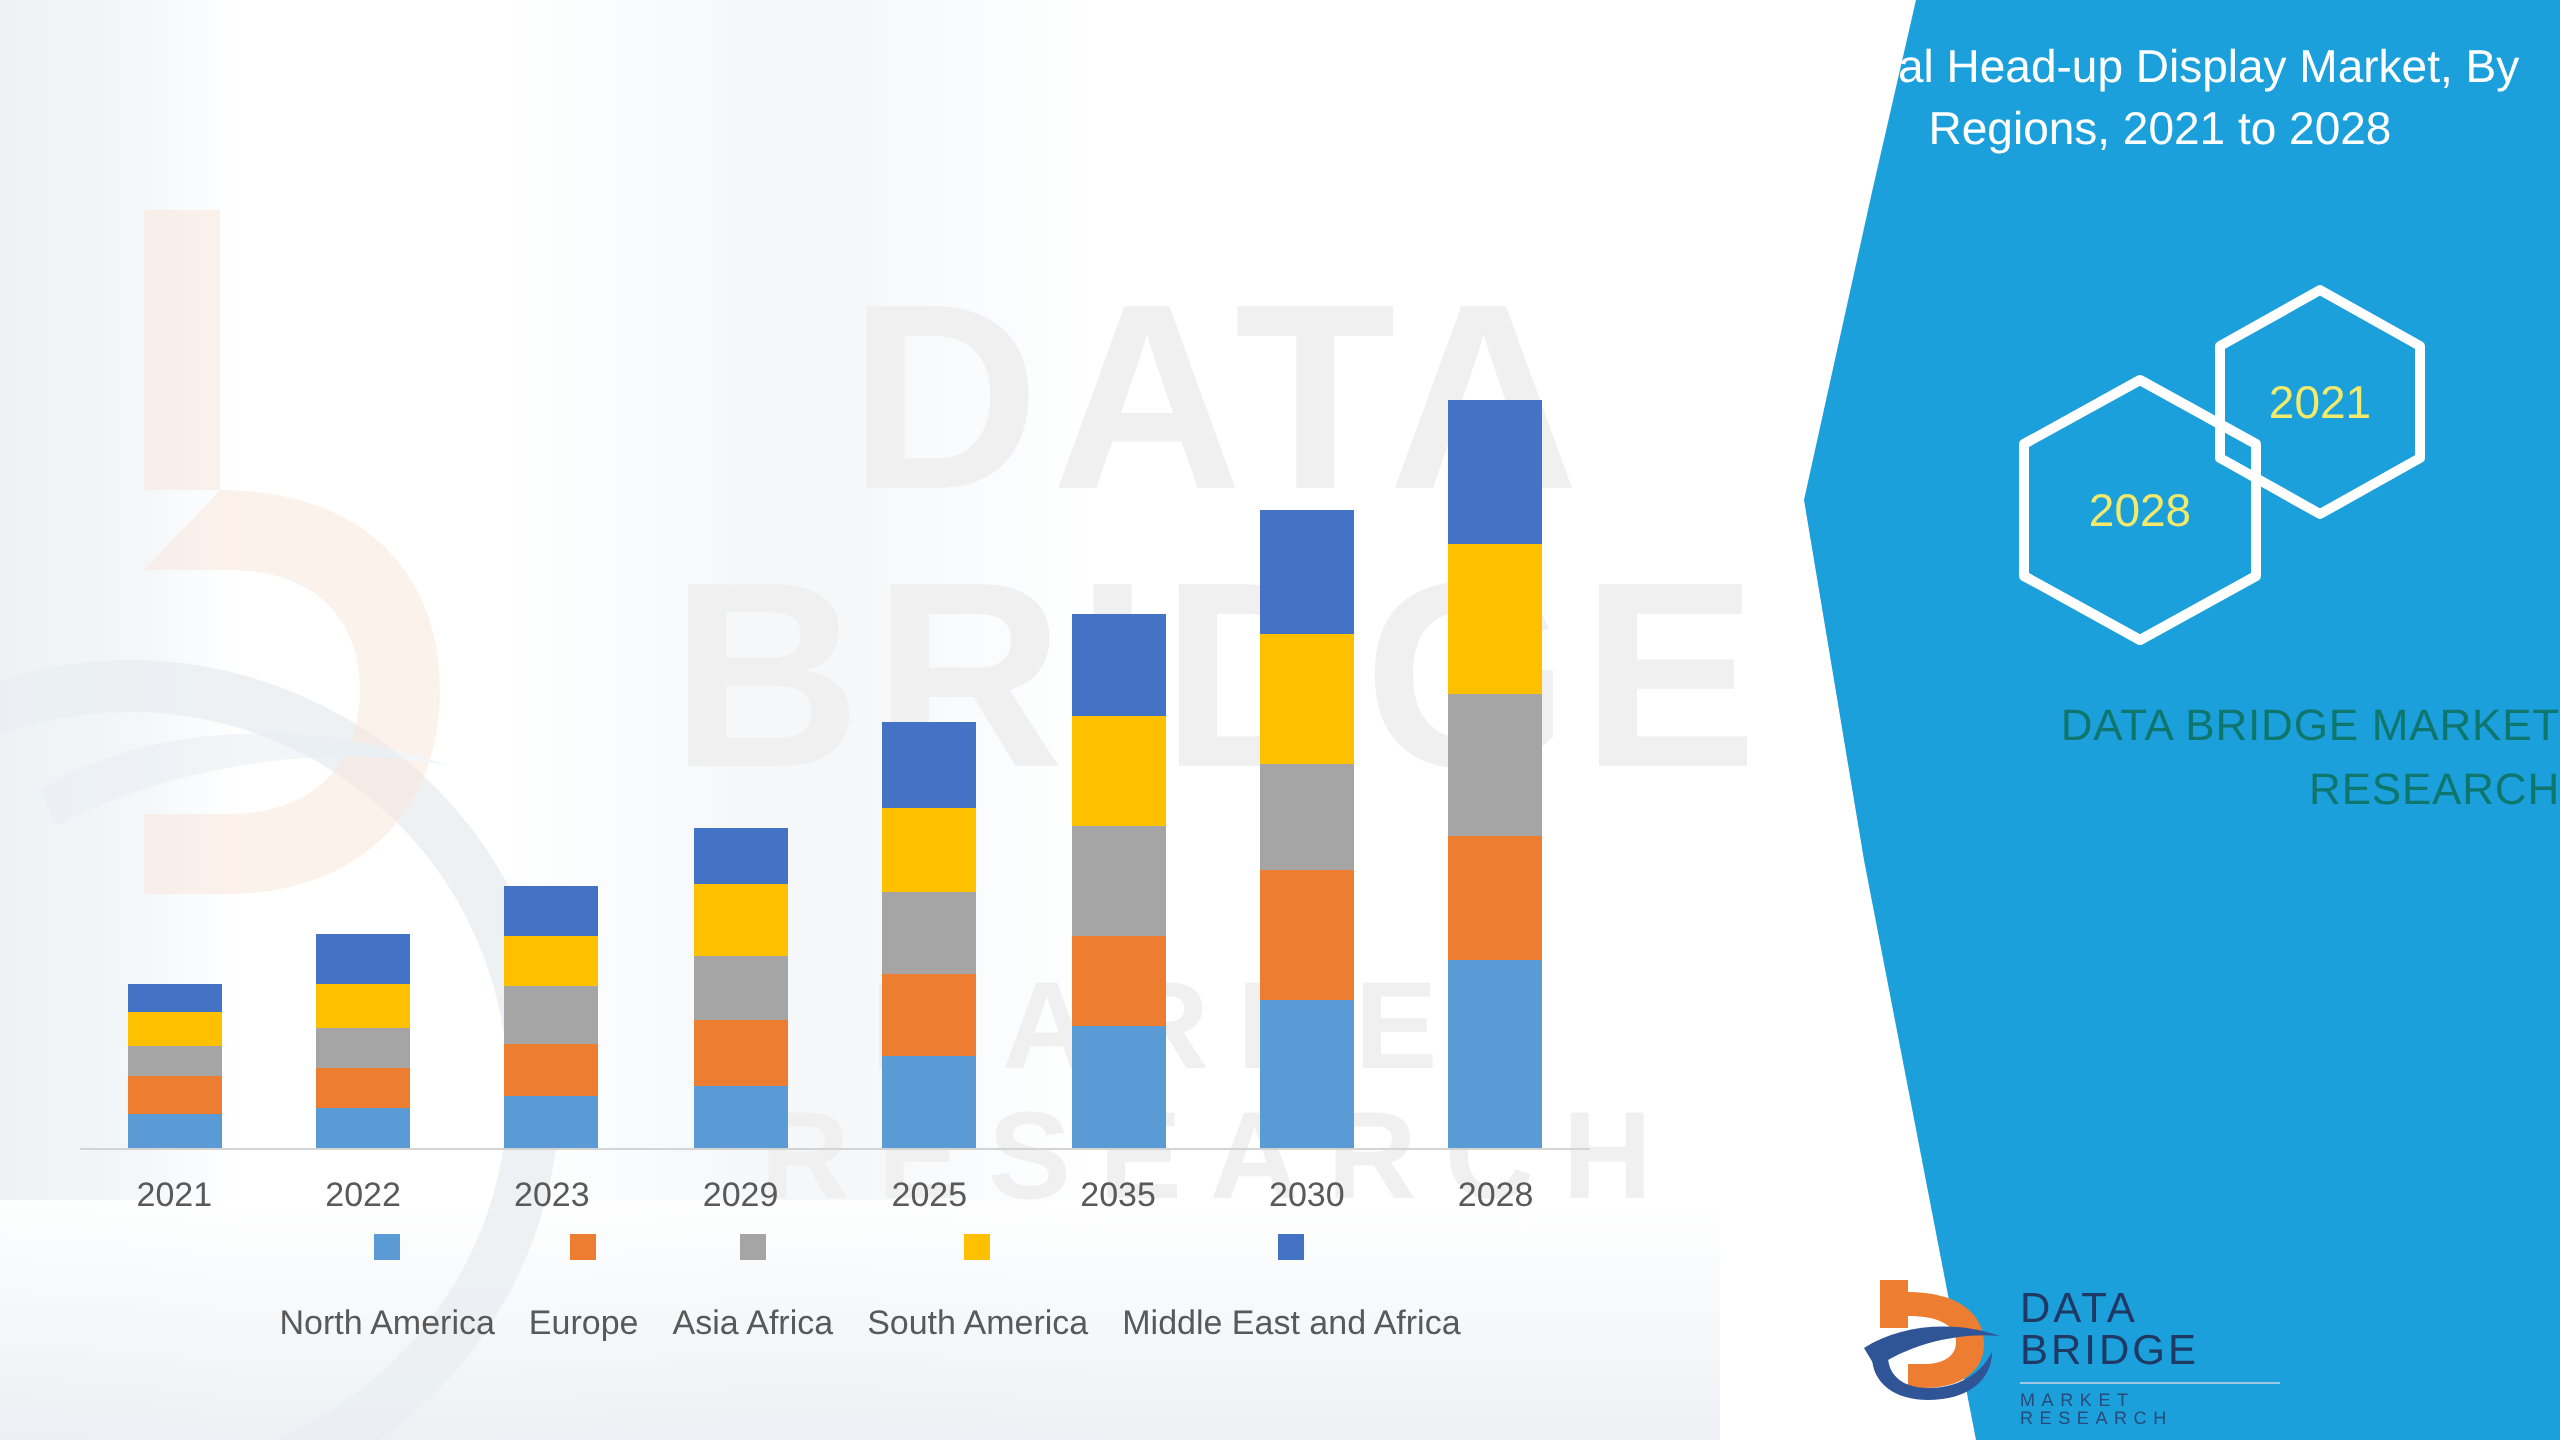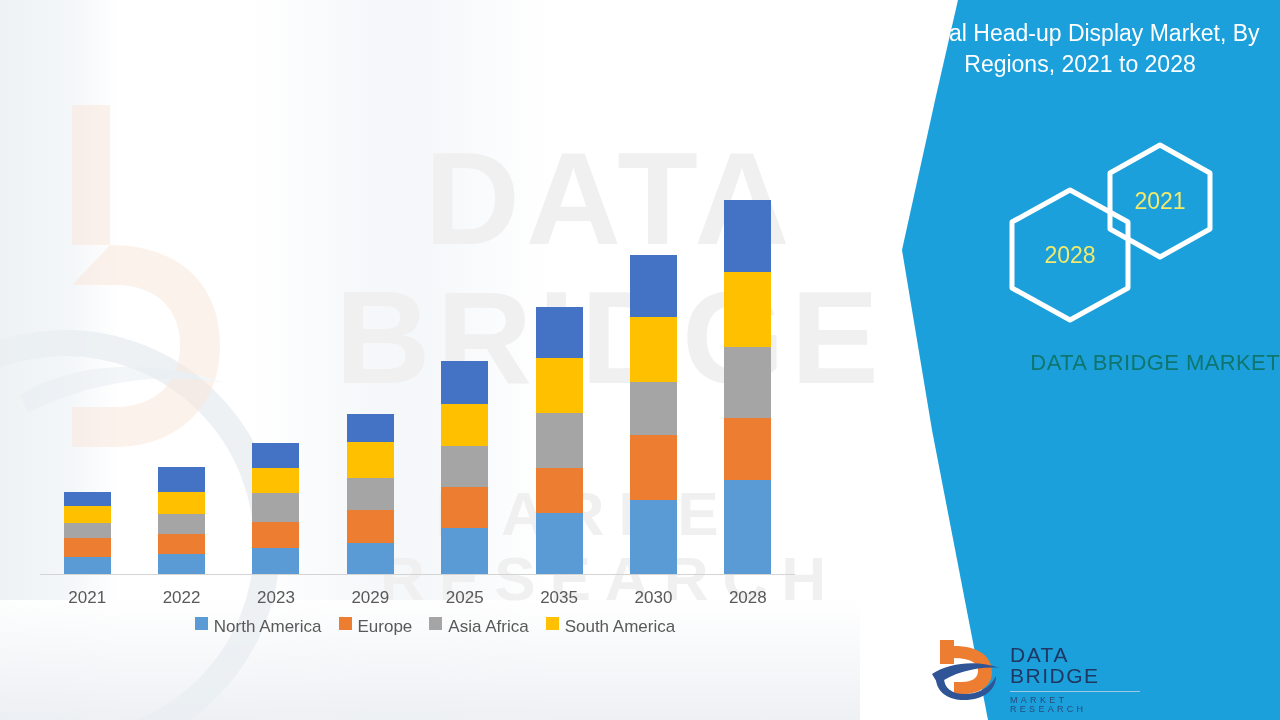--- a/index.html
+++ b/index.html
@@ -71,21 +71,21 @@
     position:absolute; left:40px; top:588px; width:755px;
     display:flex;
   }
   .xlabels .xl { flex:1 1 0; text-align:center; font-size:17px; color:#595959; }
 
   
   .legend {
     position:absolute; left:40px; top:617px; width:790px;
     display:flex; justify-content:center; align-items:center; gap:17px;
   }
-  .lg-item { display:flex; align-items:flex-start; gap:6px; }
+  .lg-item { display:flex; align-items:center; gap:22px;flex-direction:column; }
   .lg-swatch { width:13px; height:13px; flex:none; }
   .lg-label { font-size:17px; color:#595959; white-space:nowrap; }
 
   
   .panel {
     position:absolute; right:0; top:0; width:440px; height:720px;
     background:#1BA0DB;
     clip-path:polygon(118px 0, 440px 0, 440px 720px, 148px 720px, 92px 430px, 62px 250px, 96px 96px);
   }
   .panel-title {
@@ -243,20 +243,24 @@
         <span class="lg-label">Europe</span>
       </div>
       <div class="lg-item">
         <span class="lg-swatch" style="background: rgb(165, 165, 165);"></span>
         <span class="lg-label">Asia Africa</span>
       </div>
       <div class="lg-item">
         <span class="lg-swatch" style="background: rgb(255, 192, 0);"></span>
         <span class="lg-label">South America</span>
       </div>
+      <div class="lg-item">
+        <span class="lg-swatch" style="background: rgb(68, 114, 196);"></span>
+        <span class="lg-label">Middle East and Africa</span>
+      </div>
     </div>
 
   <div class="panel"></div>
   <div class="panel-title">Global Head-up Display Market, By Regions, 2021 to 2028</div>
 
   <div class="hex-wrap">
     <div class="hex hex-2028">
       <svg viewBox="0 0 132 142" width="132" height="142" xmlns="http://www.w3.org/2000/svg">
         <polygon points="66,6 124,38 124,104 66,136 8,104 8,38" fill="none" stroke="#ffffff" stroke-width="5" stroke-linejoin="round"></polygon>
       </svg>
@@ -265,20 +269,21 @@
     <div class="hex hex-2021">
       <svg viewBox="0 0 112 122" width="112" height="122" xmlns="http://www.w3.org/2000/svg">
         <polygon points="56,5 106,33 106,89 56,117 6,89 6,33" fill="none" stroke="#ffffff" stroke-width="5" stroke-linejoin="round"></polygon>
       </svg>
       <div class="hex-num">2021</div>
     </div>
   </div>
 
   <div class="brand">
     <div>DATA BRIDGE MARKET</div>
+    <div>RESEARCH</div>
   </div>
 
   <div class="logo">
     <div class="logo-mark">
       <svg viewBox="0 0 74 70" width="74" height="70" xmlns="http://www.w3.org/2000/svg">
         <path d="M10 6 L24 6 L24 30 L10 30 Z" fill="#ED7D31"></path>
         <path d="M24 12 C48 12 62 22 62 38 C62 52 50 60 32 60 L24 60 L24 48 L32 48 C42 48 48 44 48 37 C48 29 40 24 24 24 Z" fill="#ED7D31"></path>
         <path d="M2 40 C20 28 48 26 70 34 C50 32 24 38 8 50 Z" fill="#2F5597"></path>
         <path d="M6 44 C6 58 18 66 34 66 C54 66 66 56 66 42 C60 54 48 60 34 60 C22 60 14 54 14 44 Z" fill="#2F5597"></path>
       </svg>

